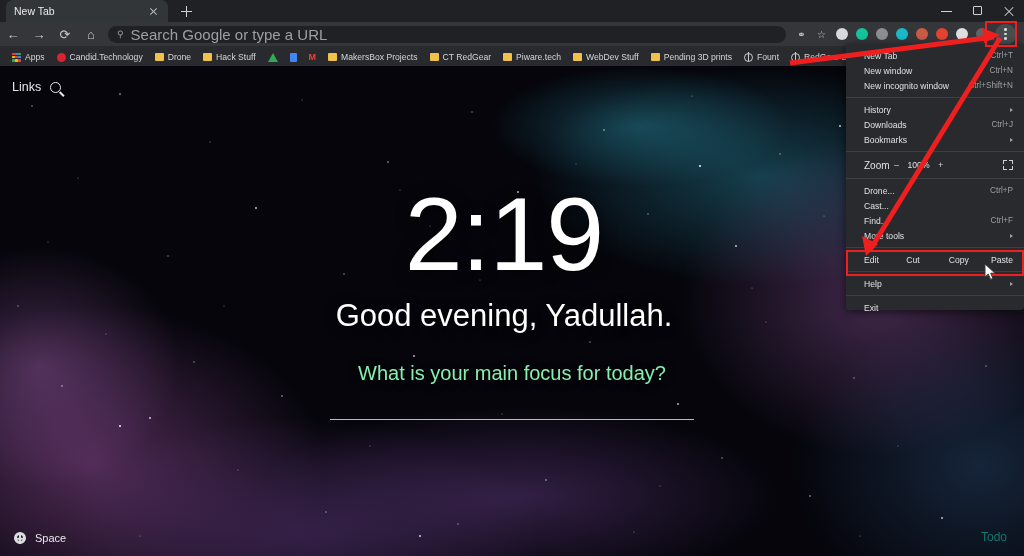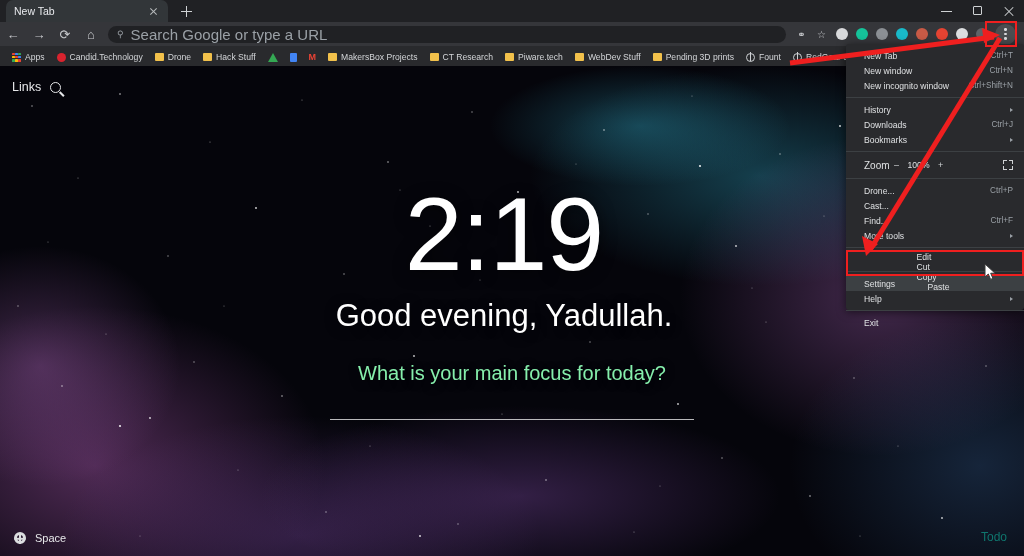--- a/index.html
+++ b/index.html
@@ -212,21 +212,21 @@
   .zfull{
     margin-left:auto; width:10px; height:10px; position:relative;
   }
   .zfull s{ position:absolute; width:4px; height:4px; display:block; }
   .zfull s:nth-child(1){ left:0;top:0;border-left:1.3px solid #cfd2d4;border-top:1.3px solid #cfd2d4;}
   .zfull s:nth-child(2){ right:0;top:0;border-right:1.3px solid #cfd2d4;border-top:1.3px solid #cfd2d4;}
   .zfull s:nth-child(3){ left:0;bottom:0;border-left:1.3px solid #cfd2d4;border-bottom:1.3px solid #cfd2d4;}
   .zfull s:nth-child(4){ right:0;bottom:0;border-right:1.3px solid #cfd2d4;border-bottom:1.3px solid #cfd2d4;}
 
   .editrow{
-    height:15px; display:flex; align-items:center; padding:0 11px 0 18px;flex-direction:column;
+    height:15px; display:flex; align-items:center; padding:0 11px 0 18px;
   }
   .editrow span{ color:#dfe1e3; font-size:8.6px; }
   .editrow .e1{ width:44px; }
   .editrow .e2{ width:44px; }
   .editrow .e3{ width:44px; }
 
   
   .anno{ position:absolute; z-index:60; pointer-events:none; }
   .box-menu{
     left:985px; top:21px; width:32px; height:26px;
@@ -344,21 +344,21 @@
   </div>
   <div class="bm">
     <span class="ico-m">M</span>
   </div>
   <div class="bm">
     <span class="ico-folder"></span>
     <span class="bm-label">MakersBox Projects</span>
   </div>
   <div class="bm">
     <span class="ico-folder"></span>
-    <span class="bm-label">CT Research</span>
+    <span class="bm-label">CT RedGear</span>
   </div>
   <div class="bm">
     <span class="ico-folder"></span>
     <span class="bm-label">Piware.tech</span>
   </div>
   <div class="bm">
     <span class="ico-folder"></span>
     <span class="bm-label">WebDev Stuff</span>
   </div>
   <div class="bm">
@@ -551,23 +551,20 @@
     <span class="mi-arrow"></span>
   </div>
   <div class="msep"></div>
   <div class="editrow">
     <span class="e1">Edit</span>
     <span class="e2">Cut</span>
     <span class="e3">Copy</span>
     <span>Paste</span>
   </div>
   <div class="msep"></div>
-  <div class="mi hl">
-    <span class="mi-label">Settings</span>
-  </div>
   <div class="mi">
     <span class="mi-label">Help</span>
     <span class="mi-arrow"></span>
   </div>
   <div class="msep"></div>
   <div class="mi">
     <span class="mi-label">Exit</span>
   </div>
 </div>
 

